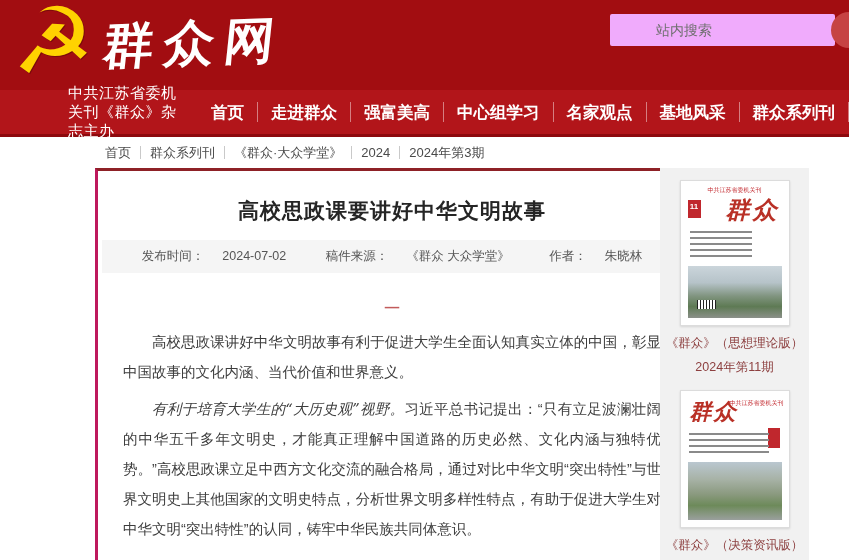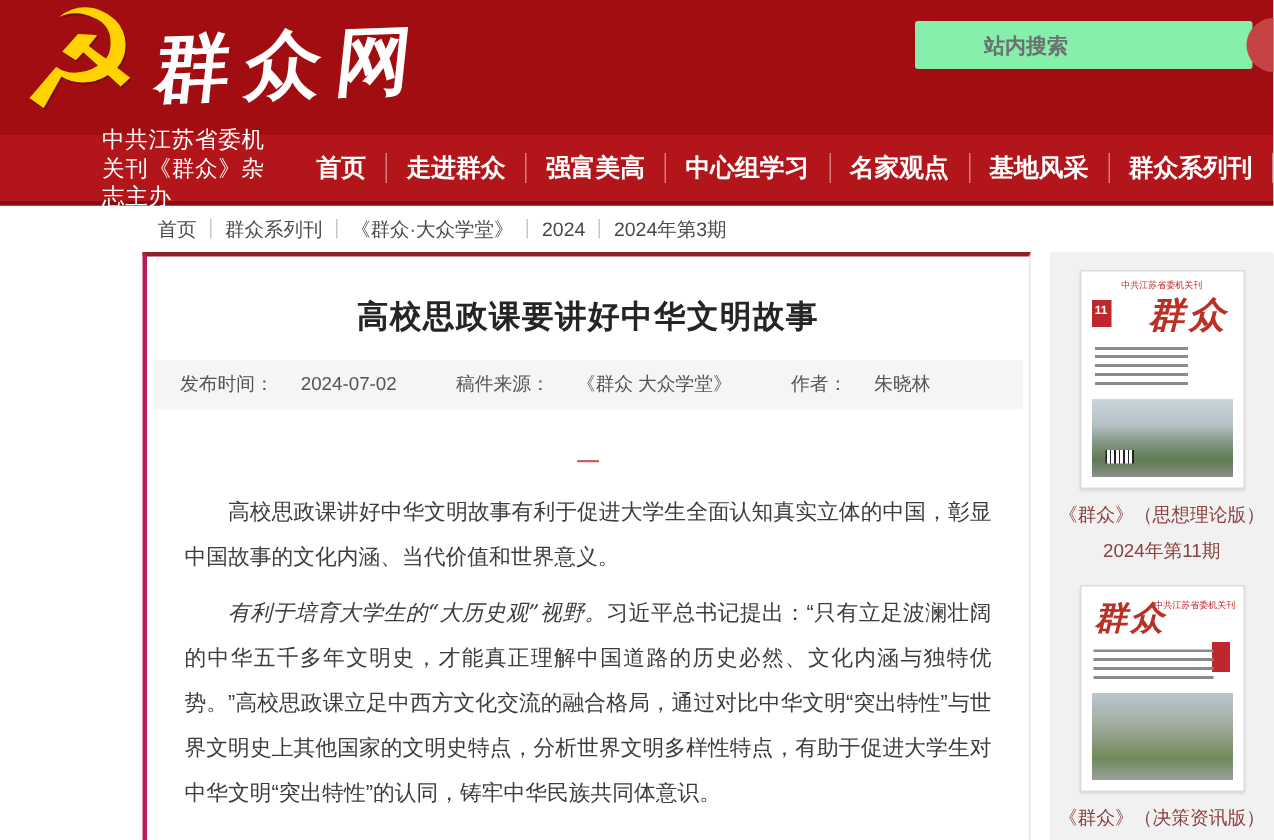--- a/index.html
+++ b/index.html
@@ -7,22 +7,22 @@
     font-family:"Liberation Sans","DejaVu Sans",sans-serif; }
 
   
   .header { position:relative; width:849px; height:90px; background:#a20d11; }
   .emblem { position:absolute; left:12px; top:-14px; font-size:92px; line-height:110px;
     color:#ffd200; text-shadow:1px 1px 0 #7a0a0c; }
   .logo { position:absolute; left:104px; top:10px; color:#fff; font-size:50px;
     font-weight:900; letter-spacing:10px; transform:skewX(-8deg) rotate(-2deg);
     font-family:"DejaVu Serif","Liberation Serif",serif; }
   .search-box { position:absolute; left:610px; top:14px; width:225px; height:32px;
-    background:#86efac; border:none; border-radius:2px; padding-left:46px;
-    font-size:14px; color:#444; outline:none;font-weight:bold; }
+    background:#f0abfc; border:none; border-radius:2px; padding-left:46px;
+    font-size:14px; color:#444; outline:none; }
   .search-box::placeholder { color:#6f6f6f; opacity:1; }
   .search-btn { position:absolute; left:831px; top:12px; width:36px; height:36px;
     border-radius:50%; background:#c64343; border:none; cursor:pointer; }
 
   
   .nav { position:relative; width:849px; height:47px; background:#b2151a;
     border-bottom:3px solid #8d090d; display:flex; align-items:center; color:#fff; }
   .nav-slogan { margin-left:68px; font-size:15px; font-weight:normal; letter-spacing:.5px; }
   .nav-items { display:flex; align-items:center; margin-left:14px; }
   .nav-item { font-size:16.5px; font-weight:bold; padding:0 13px; cursor:pointer;
@@ -36,32 +36,32 @@
   .crumb-item { padding:0 9px; border-right:1px solid #c9c9c9; line-height:13px;
     cursor:pointer; white-space:nowrap; }
   .crumb-item:last-child { border-right:none; }
 
   
   .main { position:absolute; left:95px; top:168px; width:592px; height:392px;
     background:#fff; border-top:3px solid #8e2126; border-left:3px solid #be185d;
     border-right:1px solid #e4e4e4; overflow:hidden; }
   .article-title { margin-top:26px; text-align:center; font-size:21px; font-weight:bold;
     color:#252525; letter-spacing:1px; }
-  .meta-bar { margin:15px 4px 0; background:#f5f5f5; padding:8px 0; text-align:left;
+  .meta-bar { margin:15px 4px 0; background:#f5f5f5; padding:8px 0; text-align:center;
     font-size:12.5px; color:#555; }
   .meta-bar span { margin:0 9px; }
   .article-body { padding:17px 25px 0; font-size:14.5px; line-height:30px;
     color:#3d3d3d; text-align:justify; }
   .article-body p { text-indent:2em; margin-bottom:7px; }
   .para-divider { text-align:center !important; text-indent:0 !important;
     color:#c25b5b; font-weight:bold; margin:2px 0 5px !important; }
   .lead-italic { font-style:italic; font-family:"DejaVu Serif","Liberation Serif",serif; }
 
   
-  .sidebar { position:absolute; left:700px; top:168px; width:149px; height:392px;
+  .sidebar { position:absolute; left:660px; top:168px; width:149px; height:392px;
     background:#f1f1f1; }
   .mag-card { position:relative; width:110px; margin:12px auto 0; background:#fff;
     border:1px solid #dcdcdc; box-shadow:0 1px 2px rgba(0,0,0,.12); overflow:hidden;
     cursor:pointer; }
   .card1 { height:146px; }
   .card2 { height:138px; margin-top:14px; }
   .mag-pub1 { margin-top:5px; text-align:center; font-size:6px; color:#c2262c;
     white-space:nowrap; }
   .mag-badge1 { position:absolute; left:7px; top:19px; width:13px; height:18px;
     background:#c0272d; color:#fff; font-size:8px; font-weight:bold; text-align:center;

